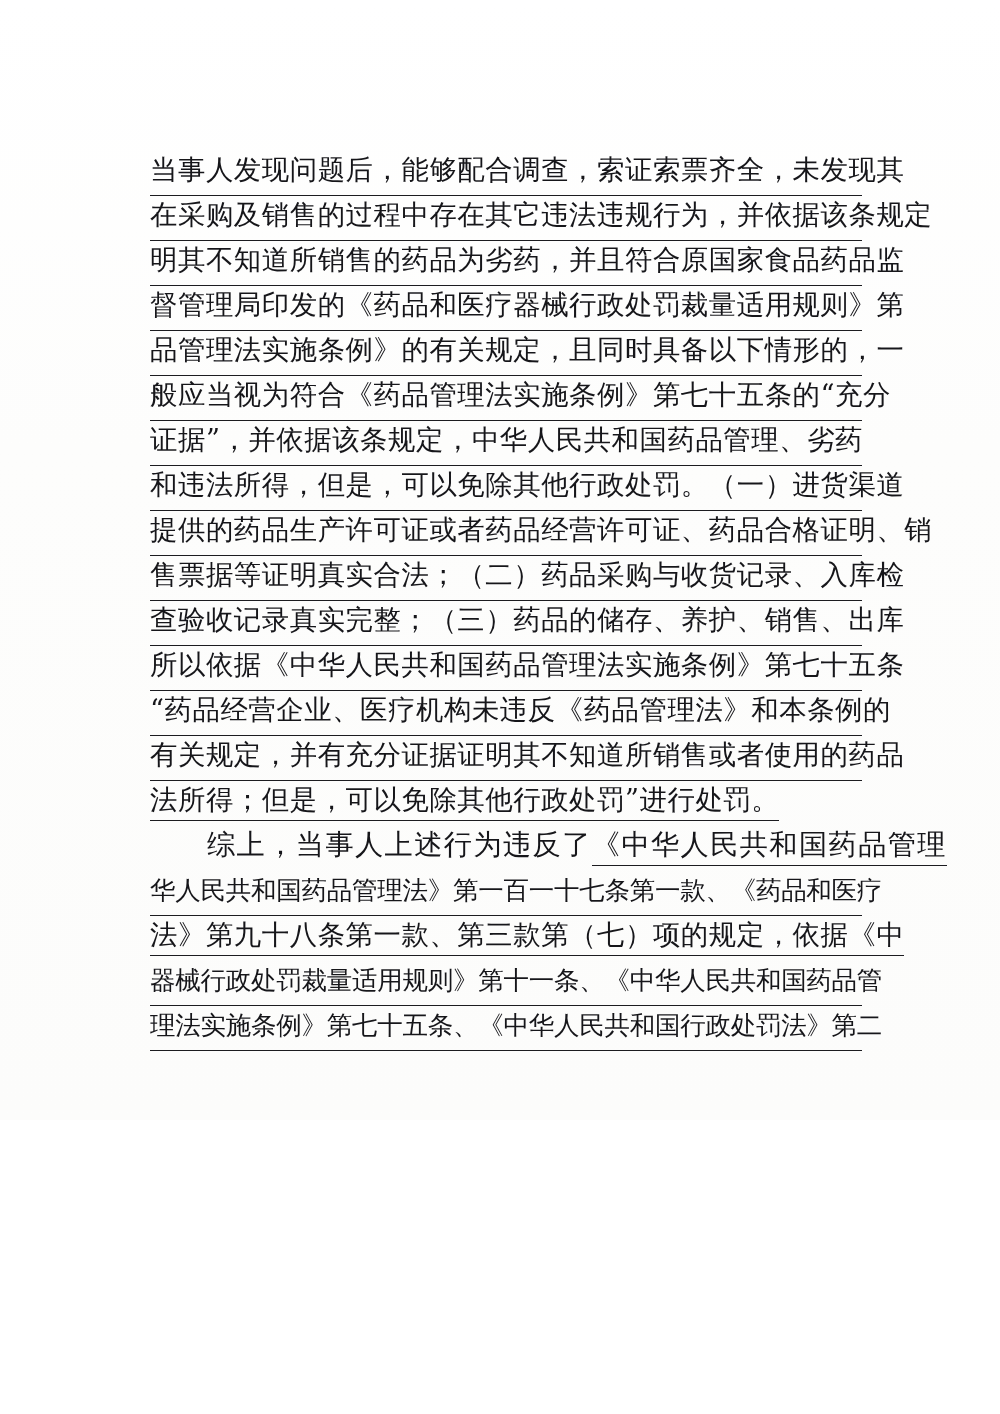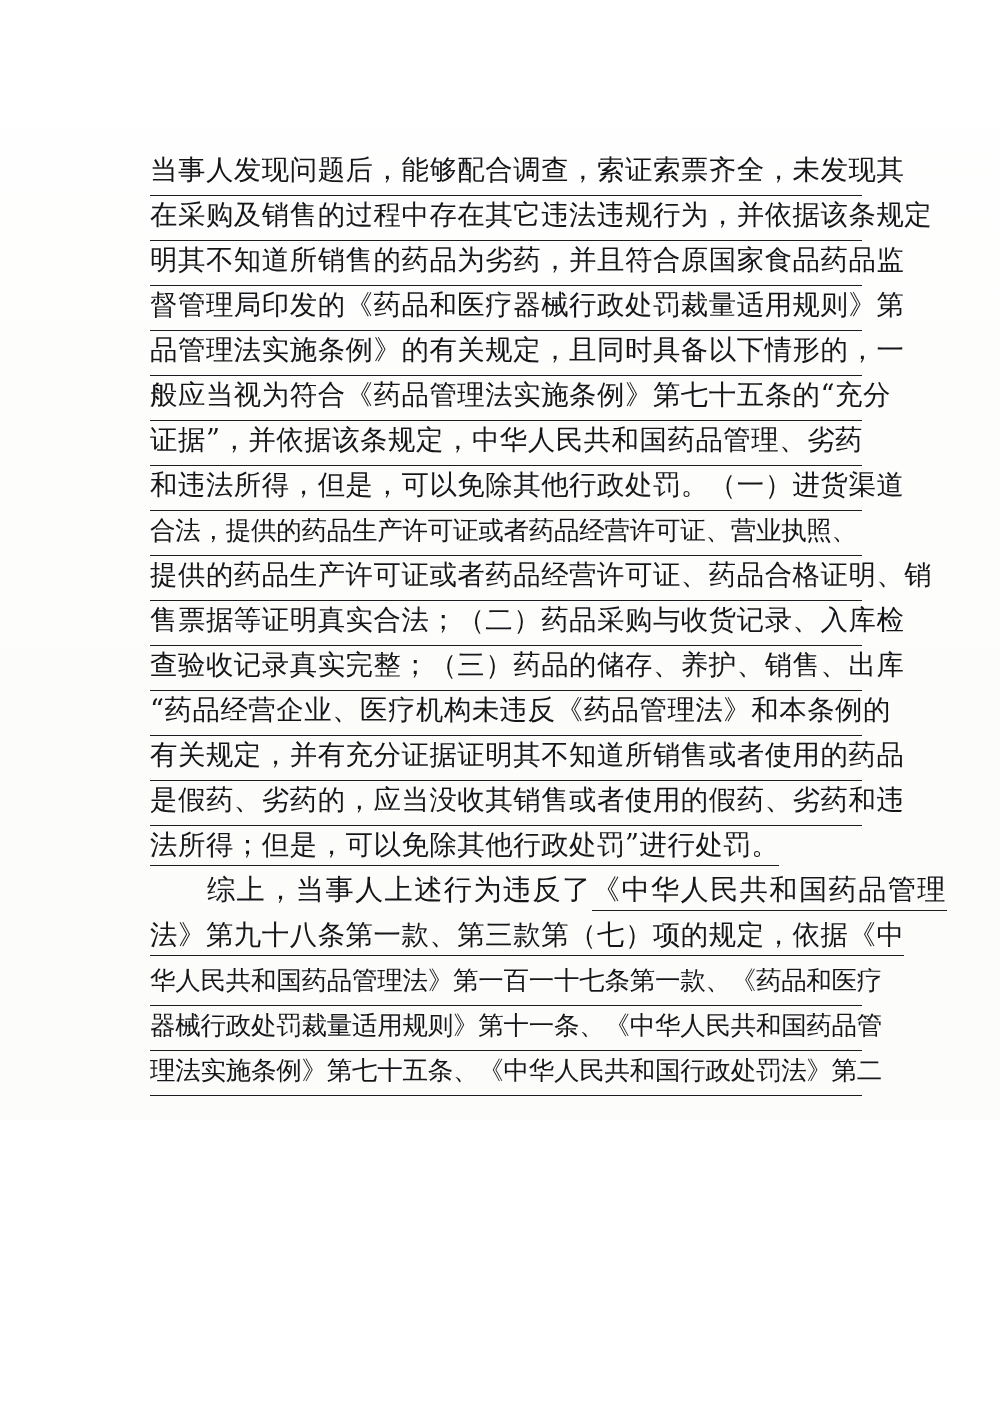--- a/index.html
+++ b/index.html
@@ -100,48 +100,45 @@
       </div>
     <div class="doc-line just-26">
         <span class="u-full">般应当视为符合《药品管理法实施条例》第七十五条的“充分</span>
       </div>
     <div class="doc-line just-26">
         <span class="u-full">证据”，并依据该条规定，中华人民共和国药品管理、劣药</span>
       </div>
     <div class="doc-line just-26">
         <span class="u-full">和违法所得，但是，可以免除其他行政处罚。（一）进货渠道</span>
       </div>
-    <div class="doc-line just-28">
-        <span class="u-full">合法，提供的药品生产许可证或者药品经营许可证、营业执照、</span>
-      </div>
     <div class="doc-line just-26">
         <span class="u-full">提供的药品生产许可证或者药品经营许可证、药品合格证明、销</span>
       </div>
     <div class="doc-line just-26">
         <span class="u-full">售票据等证明真实合法；（二）药品采购与收货记录、入库检</span>
       </div>
     <div class="doc-line just-26">
         <span class="u-full">查验收记录真实完整；（三）药品的储存、养护、销售、出库</span>
       </div>
     <div class="doc-line just-26">
+        <span class="u-full">所以依据《中华人民共和国药品管理法实施条例》第七十五条</span>
+      </div>
+    <div class="doc-line just-26">
         <span class="u-full">“药品经营企业、医疗机构未违反《药品管理法》和本条例的</span>
       </div>
     <div class="doc-line just-26">
         <span class="u-full">有关规定，并有充分证据证明其不知道所销售或者使用的药品</span>
       </div>
-    <div class="doc-line just-26">
-        <span class="u-full">是假药、劣药的，应当没收其销售或者使用的假药、劣药和违</span>
-      </div>
     <div class="doc-line just-26"><span class="u run">法所得；但是，可以免除其他行政处罚”进行处罚。</span></div>
 
     <div class="doc-line just-25 indent"><span class="run">综上，当事人上述行为违反了</span><span class="u run">《中华人民共和国药品管理</span></div>
-    <div class="doc-line just-26"><span class="u run">法》第九十八条第一款、第三款第（七）项的规定，依据</span><span class="u run">《中</span></div>
     <div class="doc-line just-28">
         <span class="u-full">华人民共和国药品管理法》第一百一十七条第一款、《药品和医疗</span>
       </div>
+    <div class="doc-line just-26"><span class="u run">法》第九十八条第一款、第三款第（七）项的规定，依据</span><span class="u run">《中</span></div>
     <div class="doc-line just-28">
         <span class="u-full">器械行政处罚裁量适用规则》第十一条、《中华人民共和国药品管</span>
       </div>
     <div class="doc-line just-28">
         <span class="u-full">理法实施条例》第七十五条、《中华人民共和国行政处罚法》第二</span>
       </div>
 
   </div>
 
   <div class="footer">第 4 页 共 5 页</div>

